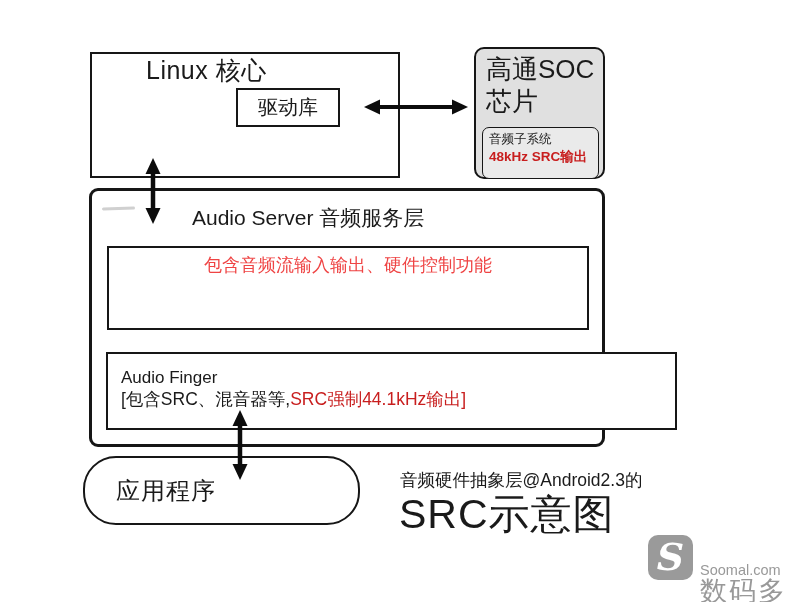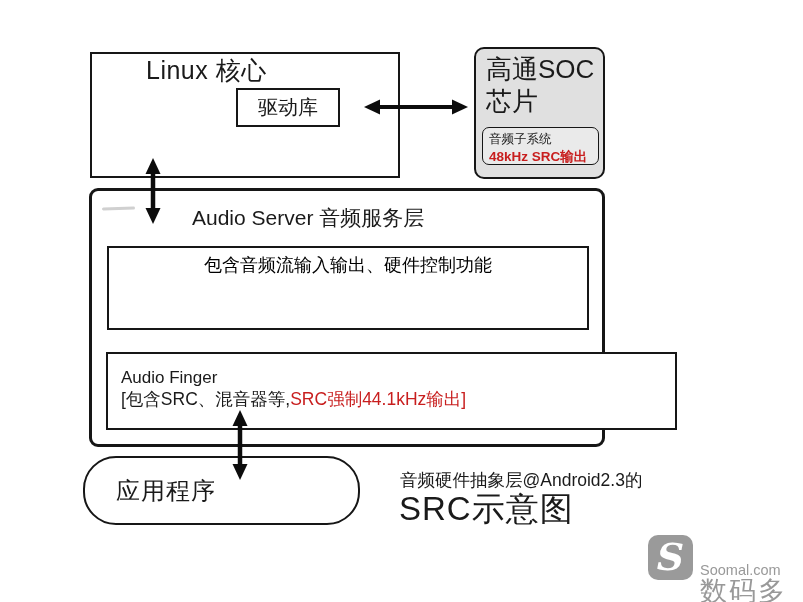--- a/index.html
+++ b/index.html
@@ -12,44 +12,44 @@
 
   
   .linux-box{left:90px;top:52px;width:310px;height:126px;border-width:2.5px;}
   .linux-title{position:absolute;left:12px;top:0;font-size:25px;letter-spacing:0.5px;margin-left:42px;}
   .driver-box{left:236px;top:88px;width:104px;height:39px;display:flex;align-items:center;justify-content:center;}
   .driver-label{font-size:20px;}
 
   
   .soc-box{left:474px;top:47px;width:131px;height:132px;background:#e0e0e0;border-width:2.5px;border-radius:10px;}
   .soc-title{position:absolute;left:10px;top:4px;font-size:26px;line-height:32px;}
-  .soc-inner{position:absolute;left:6px;top:78px;width:117px;height:38px;box-sizing:border-box;
+  .soc-inner{position:absolute;left:6px;top:78px;width:117px;height:52px;box-sizing:border-box;
     background:#eaeaea;border:1.5px solid #161616;border-radius:7px;padding:3px 0 0 6px;}
   .soc-sub-label{font-size:12.5px;line-height:17px;display:block;}
   .soc-sub-value{font-size:13.5px;line-height:18px;font-weight:600;color:#c81e1e;display:block;}
 
   
   .server-box{left:89px;top:188px;width:516px;height:259px;border-width:3px;border-radius:9px;}
   .server-title{position:absolute;left:100px;top:13px;font-size:21px;}
   .hal-box{left:107px;top:246px;width:482px;height:84px;text-align:center;}
   .hal-title{margin-top:13px;font-size:21px;}
-  .hal-subtitle{margin-top:5px;font-size:18px;color:#000000;}
+  .hal-subtitle{margin-top:5px;font-size:18px;color:#ef4444;}
   .finger-box{left:106px;top:352px;width:571px;height:78px;padding:14px 0 0 13px;}
   .finger-title{font-size:17px;line-height:20px;}
   .finger-detail{font-size:17.5px;line-height:22px;}
   .red-text{color:#c81e1e;}
 
   
   .app-box{left:83px;top:456px;width:277px;height:69px;border-width:2.5px;border-radius:33px;
     display:flex;align-items:center;}
   .app-label{font-size:24px;padding-left:31px;letter-spacing:1px;}
 
   
   .caption-line1{position:absolute;left:400px;top:468px;font-size:17.5px;font-weight:500;}
-  .caption-line2{position:absolute;left:399px;top:487px;font-size:33px;font-weight:500;letter-spacing:1px;}
+  .caption-line2{position:absolute;left:399px;top:487px;font-size:41px;font-weight:500;letter-spacing:1px;}
 
   
   .faint-dash{position:absolute;left:102px;top:207px;width:33px;height:3px;background:#d0d0d0;
     border-radius:2px;transform:rotate(-2deg);}
 
   
   .logo{position:absolute;left:648px;top:533px;width:145px;height:52px;color:#999999;}
   .logo-mark{position:absolute;left:0;top:2px;width:45px;height:45px;background:#9a9a9a;border-radius:10px;
     display:flex;align-items:center;justify-content:center;}
   .logo-monogram{font-family:"DejaVu Serif","Liberation Serif",serif;font-style:italic;font-weight:bold;

